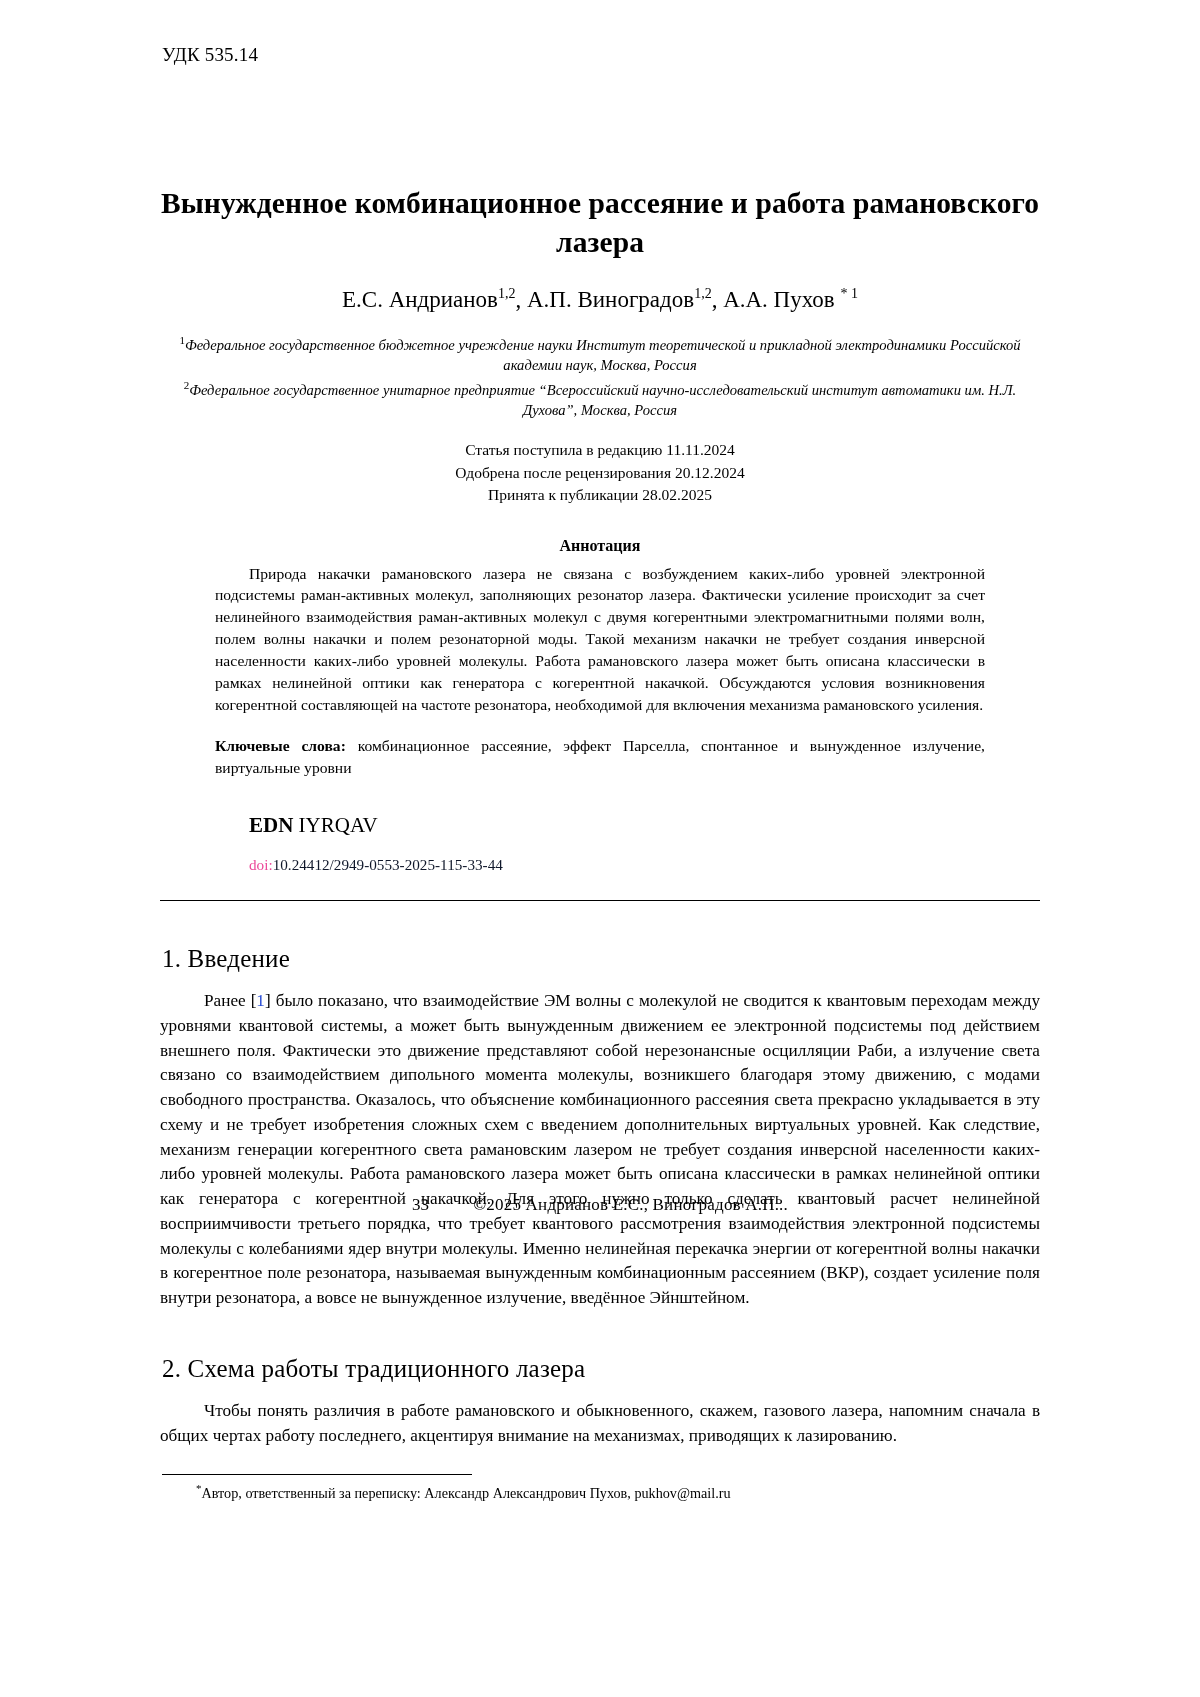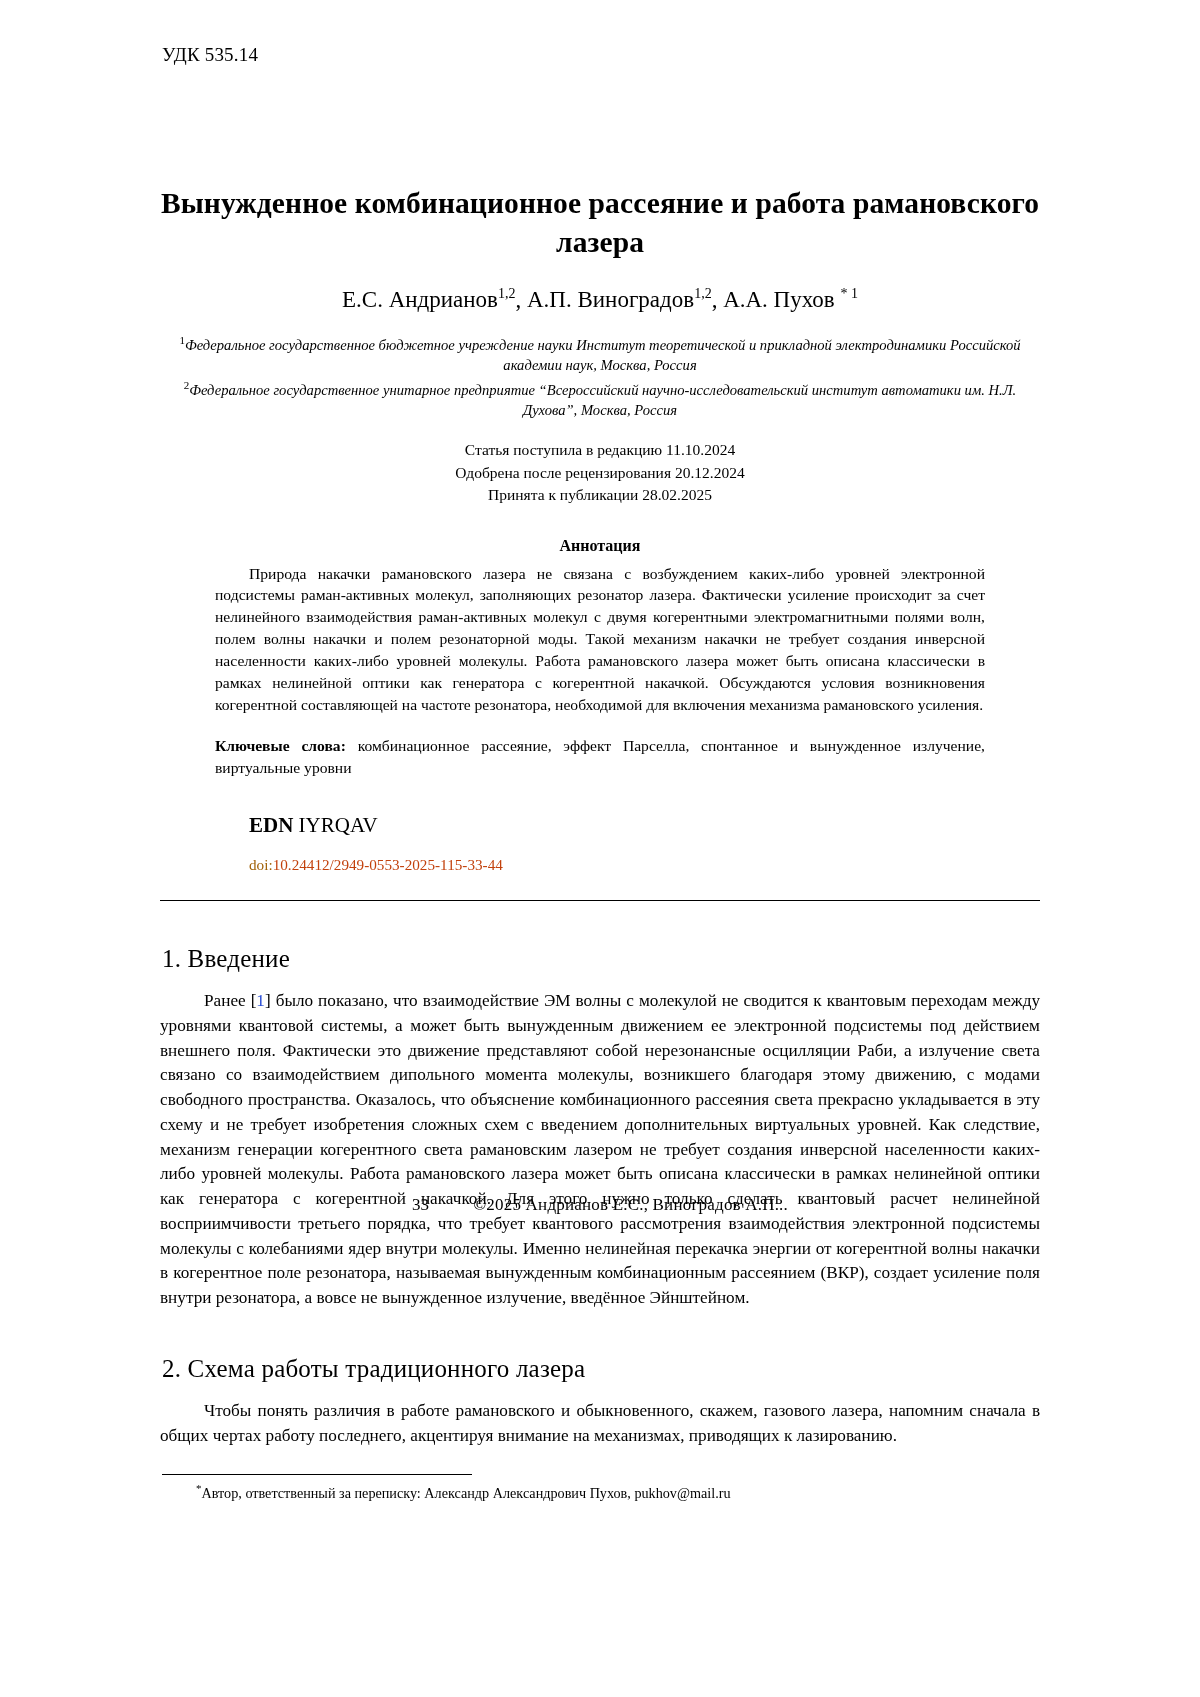--- a/index.html
+++ b/index.html
@@ -90,23 +90,23 @@
     margin-top: 34px;
     margin-left: 34px;
   }
   .edn b { font-weight: bold; }
   .doi {
     font-size: 15.2px;
     margin-top: 18px;
     margin-left: 34px;
     color: #2b2b8f;
   }
-  .doi .lbl { color: #a16207; }
+  .doi .lbl { color: #ec4899; }
   .doi a {
-    color: #c2410c;
+    color: #0f172a;
     text-decoration: none;
   }
   .rule {
     border: none;
     border-top: 1px solid #000;
     margin: 26px 0 0 0;
     width: 880px;
   }
   h2.sec {
     font-size: 25px;
@@ -170,21 +170,21 @@
     <div class="affil">
       <div class="block">
         <sup>1</sup><span>Федеральное государственное бюджетное учреждение науки Институт теоретической и прикладной электродинамики Российской академии наук, Москва, Россия</span>
       </div>
       <div class="block">
         <sup>2</sup><span>Федеральное государственное унитарное предприятие “Всероссийский научно-исследовательский институт автоматики им. Н.Л. Духова”, Москва, Россия</span>
       </div>
     </div>
 
     <div class="dates">
-      <div>Статья поступила в редакцию 11.10.2024</div>
+      <div>Статья поступила в редакцию 11.11.2024</div>
       <div>Одобрена после рецензирования 20.12.2024</div>
       <div>Принята к публикации 28.02.2025</div>
     </div>
 
     <div class="abstract-wrap">
       <div class="abs-head">Аннотация</div>
       <div class="abs-body">Природа накачки рамановского лазера не связана с возбуждением каких-либо уровней электронной подсистемы раман-активных молекул, заполняющих резонатор лазера. Фактически усиление происходит за счет нелинейного взаимодействия раман-активных молекул с двумя когерентными электромагнитными полями волн, полем волны накачки и полем резонаторной моды. Такой механизм накачки не требует создания инверсной населенности каких-либо уровней молекулы. Работа рамановского лазера может быть описана классически в рамках нелинейной оптики как генератора с когерентной накачкой. Обсуждаются условия возникновения когерентной составляющей на частоте резонатора, необходимой для включения механизма рамановского усиления.</div>
 
       <div class="keywords">
         <b>Ключевые слова:</b>

